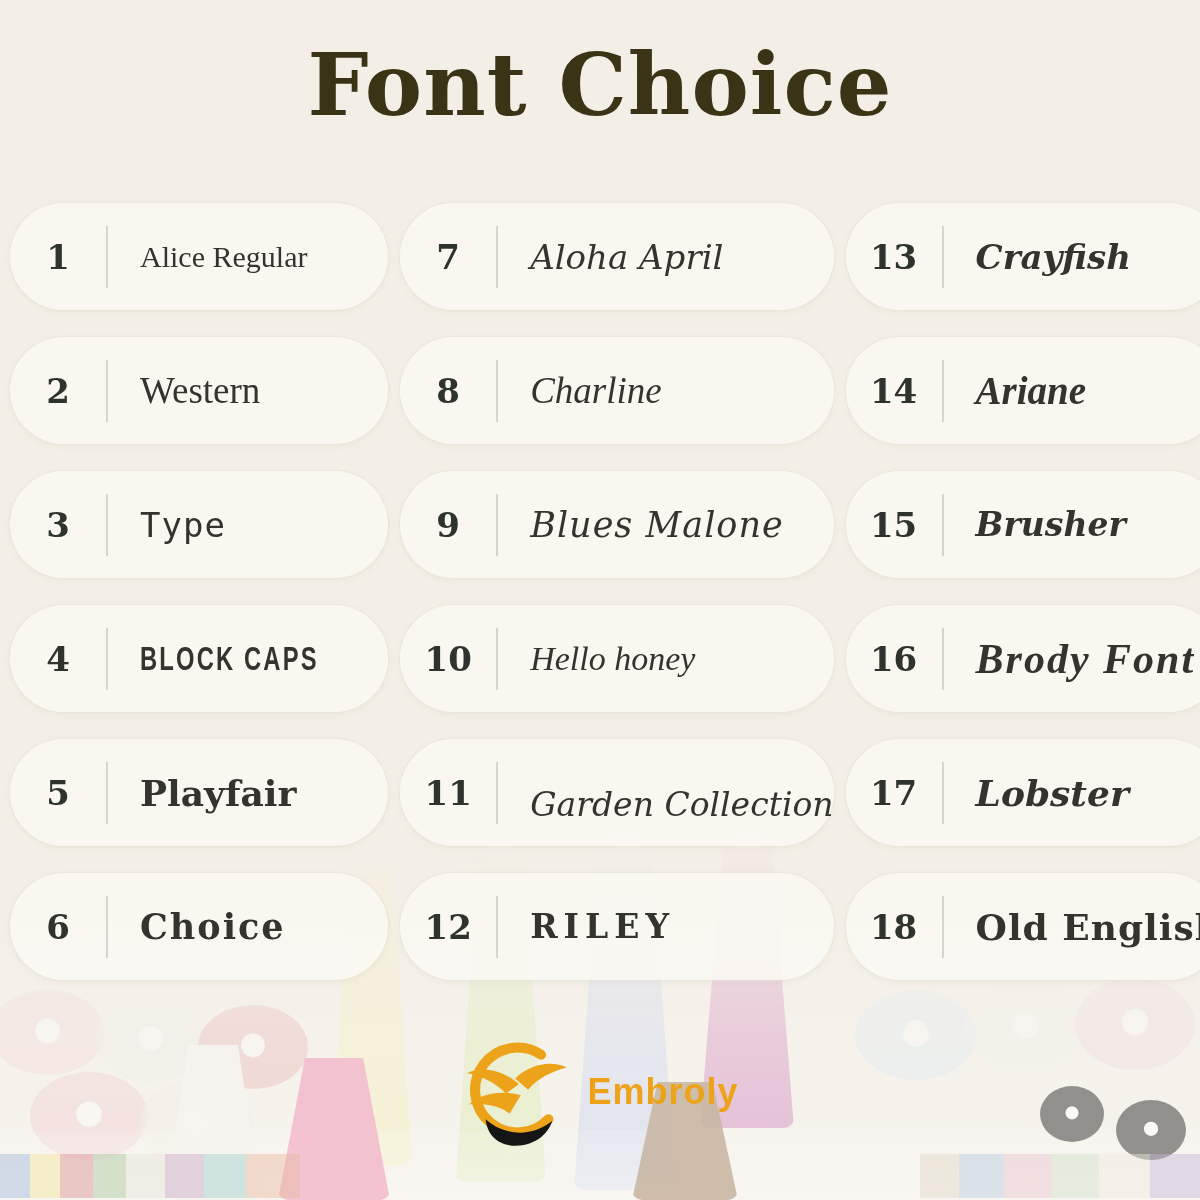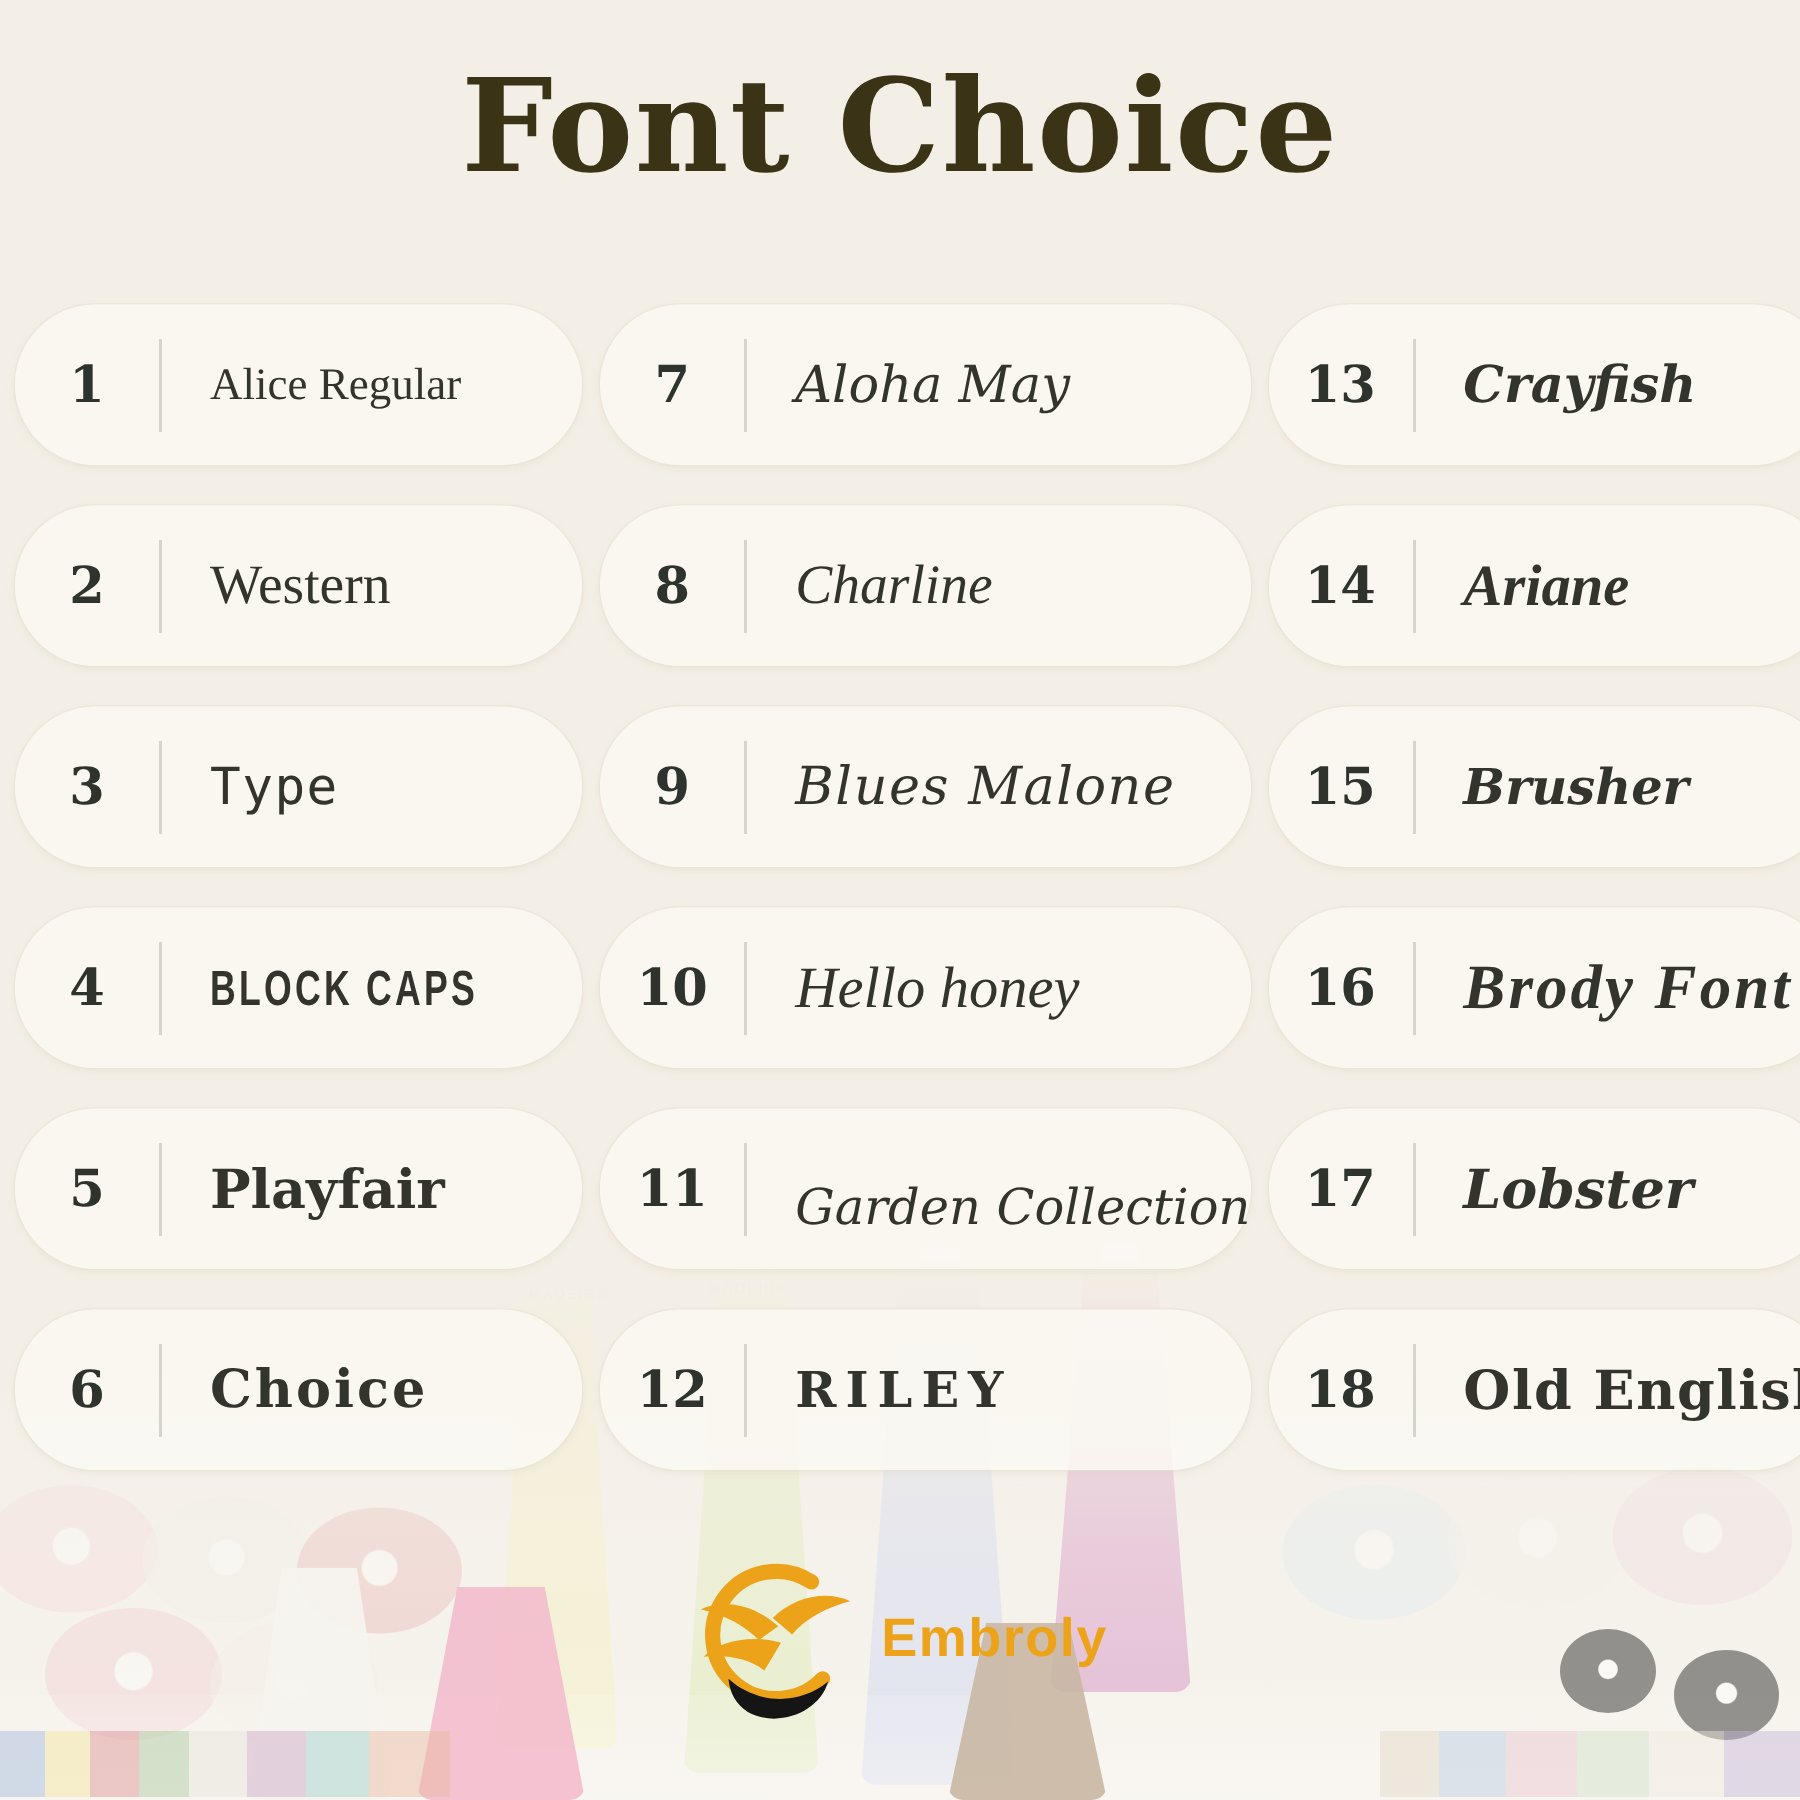--- a/index.html
+++ b/index.html
@@ -44,21 +44,21 @@
   
   .s1{font-family:Liberation Serif, serif;font-size:30px;}
   .s2{font-family:"Liberation Serif",serif;font-size:37px;}
   .s3{font-family:"DejaVu Sans Mono",monospace;font-size:34px;letter-spacing:1px;}
   .s4{font-family:"Liberation Sans",sans-serif;font-weight:bold;font-size:33px;letter-spacing:3px;transform:scaleX(.72);transform-origin:left center;}
   .s5{font-family:"DejaVu Serif",serif;font-weight:bold;font-size:36px;}
   .s6{font-family:"DejaVu Serif",serif;font-weight:bold;font-size:35px;letter-spacing:2px;}
   .s7{font-family:"DejaVu Serif",serif;font-style:italic;font-size:34px;}
   .s8{font-family:"Liberation Serif",serif;font-style:italic;font-size:37px;}
   .s9{font-family:"DejaVu Serif",serif;font-style:italic;font-size:35px;letter-spacing:1px;}
-  .s10{font-family:"Liberation Serif",serif;font-style:italic;font-size:39px;}
+  .s10{font-family:"Liberation Serif",serif;font-style:italic;font-size:34px;}
   .s11{font-family:"DejaVu Serif",serif;font-style:italic;font-size:33px;margin-top:24px;}
   .s12{font-family:"DejaVu Serif",serif;font-weight:bold;font-size:33px;letter-spacing:6px;}
   .s13{font-family:"DejaVu Serif",serif;font-style:italic;font-weight:bold;font-size:34px;}
   .s14{font-family:"Liberation Serif",serif;font-style:italic;font-weight:bold;font-size:39px;}
   .s15{font-family:"DejaVu Serif",serif;font-style:italic;font-weight:bold;font-size:33px;}
   .s16{font-family:"Liberation Serif",serif;font-style:italic;font-weight:bold;font-size:42px;letter-spacing:2px;}
   .s17{font-family:"DejaVu Serif",serif;font-style:italic;font-weight:bold;font-size:36px;}
   .s18{font-family:"DejaVu Serif",serif;font-weight:bold;font-size:36px;letter-spacing:1px;}
 
   
@@ -175,21 +175,21 @@
   </div>
   <div class="pill">
     <span class="num">6</span>
     <span class="divider"></span>
     <span class="label s6">Choice</span>
   </div>
 
   <div class="pill">
     <span class="num">7</span>
     <span class="divider"></span>
-    <span class="label s7">Aloha May</span>
+    <span class="label s7">Aloha April</span>
   </div>
   <div class="pill">
     <span class="num">8</span>
     <span class="divider"></span>
     <span class="label s8">Charline</span>
   </div>
   <div class="pill">
     <span class="num">9</span>
     <span class="divider"></span>
     <span class="label s9">Blues Malone</span>

